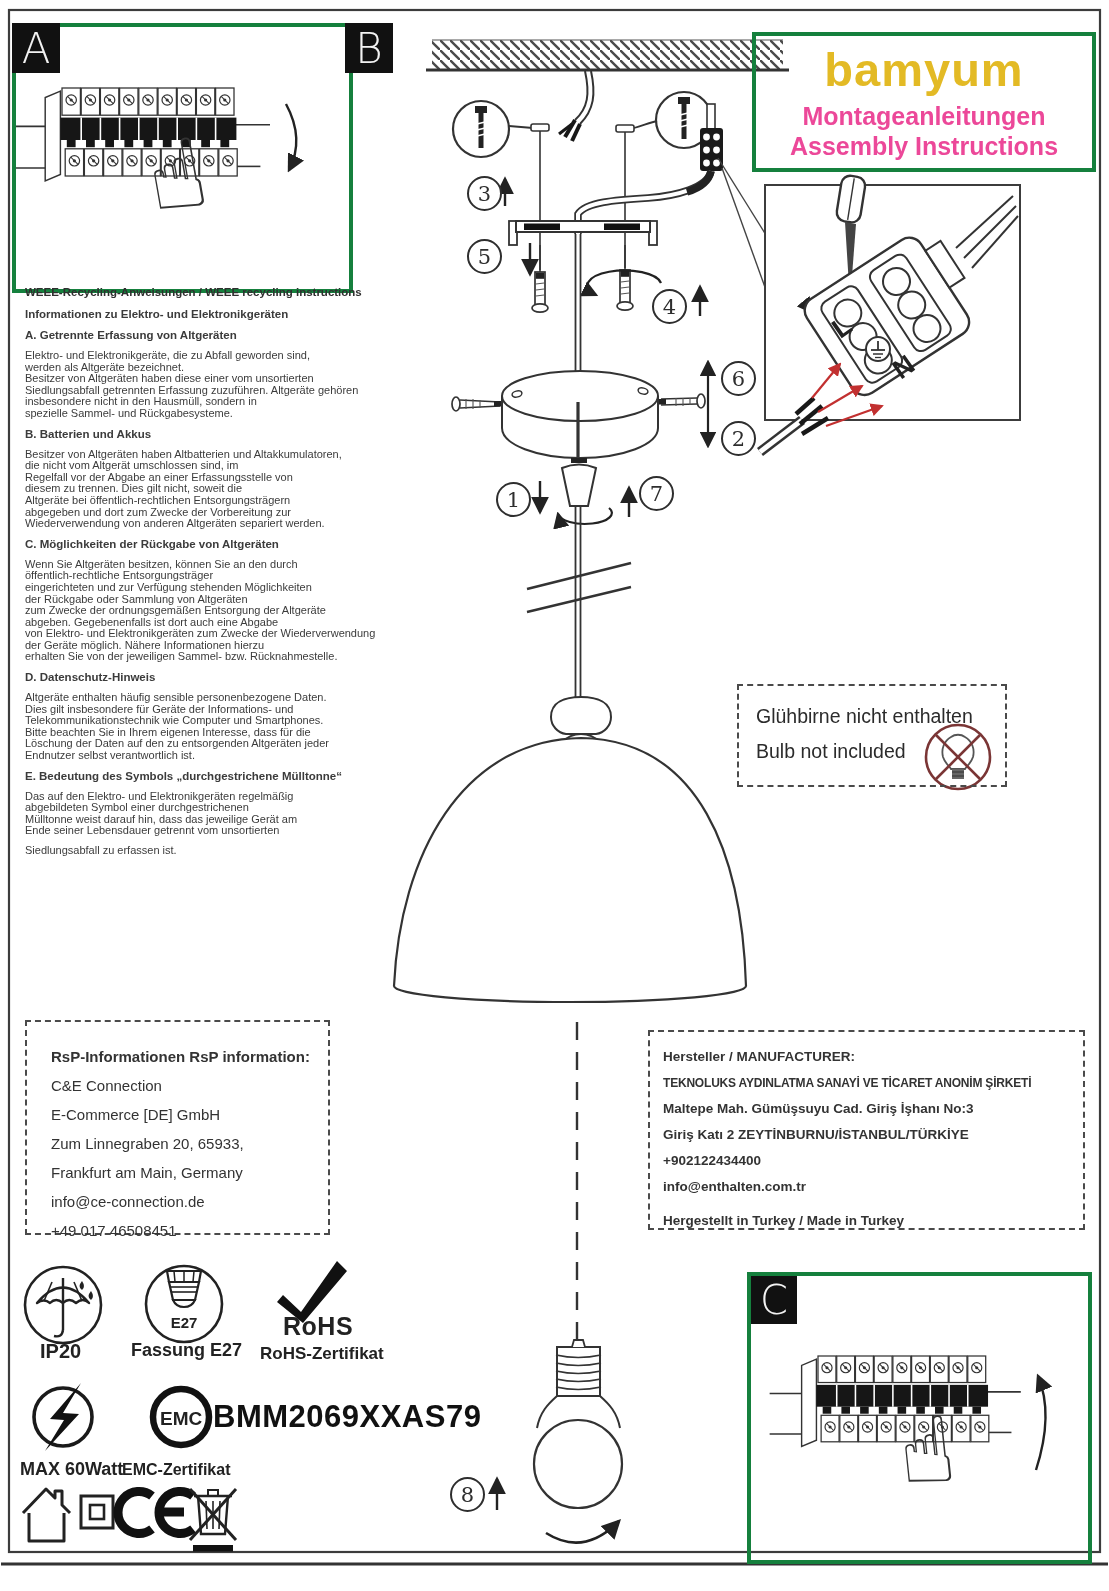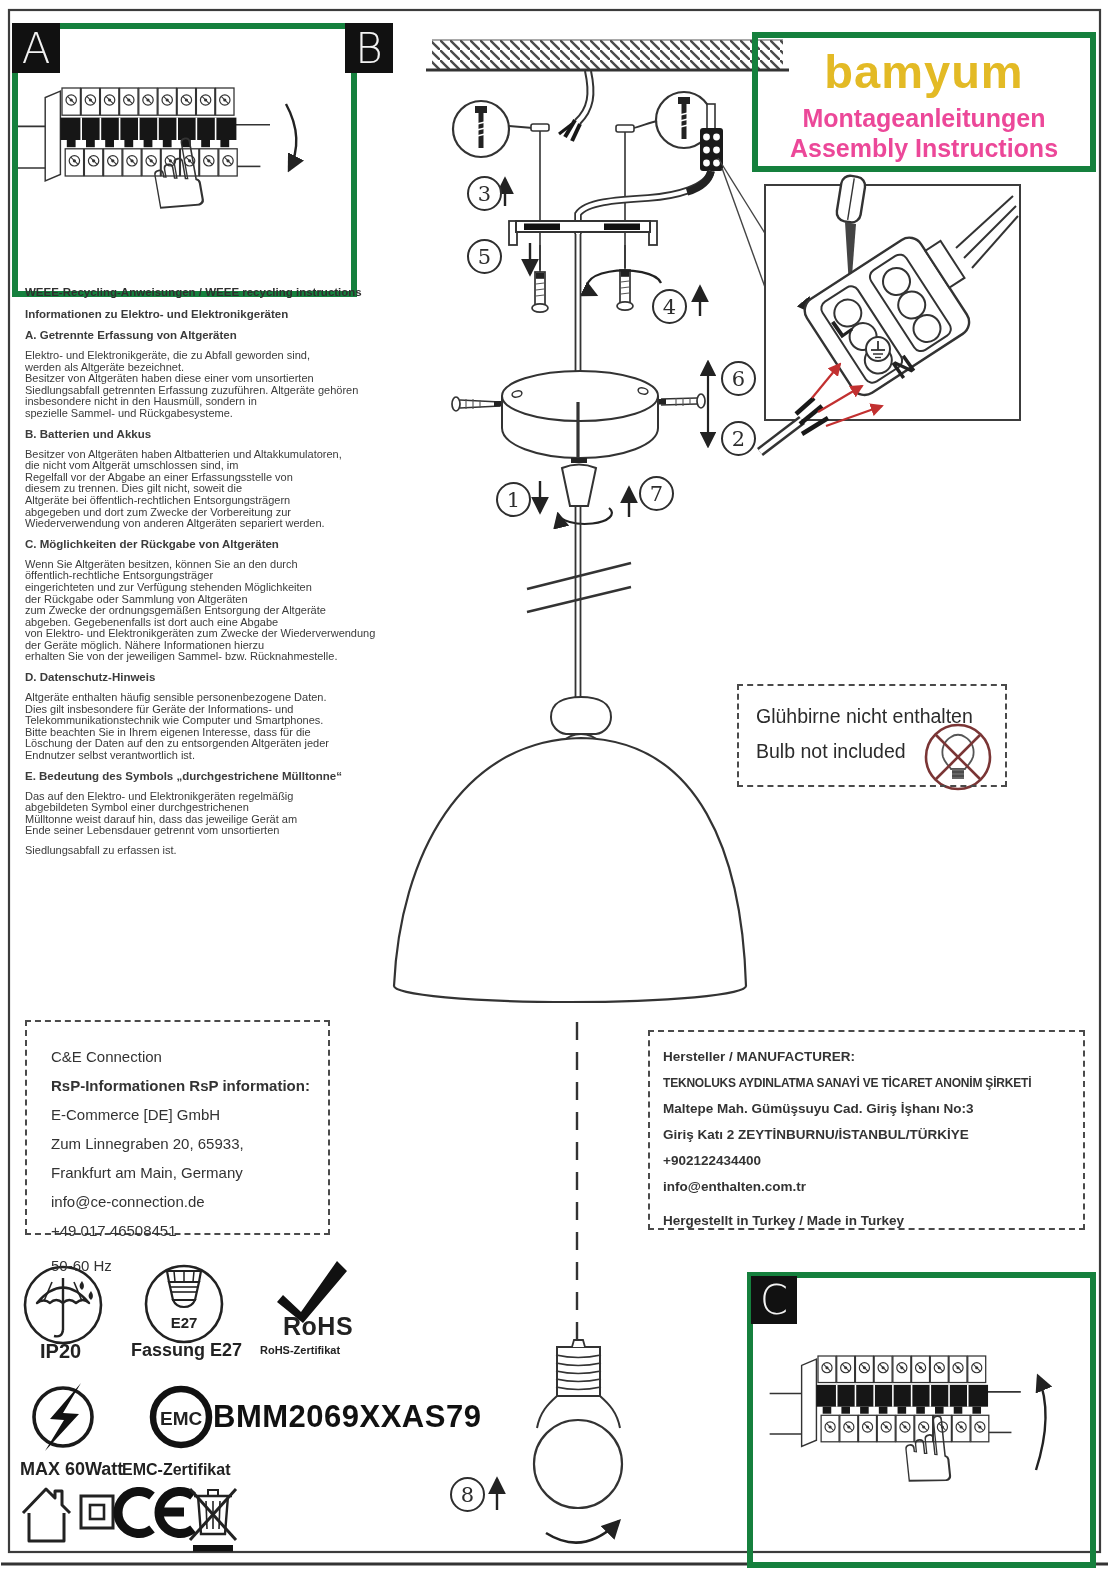--- a/index.html
+++ b/index.html
@@ -7,21 +7,21 @@
         font-family:"Liberation Sans",sans-serif;color:#2a2a2a;}
   .abs{position:absolute;}
   svg{display:block;}
   
   .weee{left:25px;top:286px;width:370px;font-size:11px;line-height:11.6px;color:#3b3b3b;}
   .weee .hd{font-weight:bold;font-size:11.5px;line-height:13px;margin:0 0 9px;color:#2f2f2f;}
   .weee .sh{font-weight:bold;font-size:11.5px;line-height:13px;margin:0 0 8px;}
   .weee .tt{font-weight:bold;font-size:11.5px;line-height:13px;margin:3px 0 8px;}
   .weee p{margin:0 0 8px;white-space:pre-line;}
   
-  .solidbox{border:6px solid #15803d;}
+  .solidbox{border:4px solid #15803d;}
   .dashbox{border:2.5px dashed #4a4a4a;}
   .seclabel{background:#111;color:#f2f2f2;display:flex;align-items:center;justify-content:center;
             font-family:"DejaVu Sans",sans-serif;font-weight:200;}
   
   .brand{color:#e3ba25;font-weight:bold;font-size:47px;letter-spacing:1px;
          font-family:"Liberation Sans",sans-serif;}
   .mtitle{font-weight:bold;font-size:25px;line-height:30px;color:#ec4899;text-align:center;}
   
   .stepnum{position:absolute;width:31px;height:31px;border:2px solid #2e2e2e;border-radius:50%;
            display:flex;align-items:center;justify-content:center;background:#fff;
@@ -462,45 +462,44 @@
 
   <div class="tilt" style="left:834px;top:312px;">L</div>
   <div class="tilt" style="left:894px;top:352px;">N</div>
 
   <div class="abs dashbox bulbbox">
     <div>Glühbirne nicht enthalten</div>
     <div>Bulb not included</div>
   </div>
 
   <div class="abs dashbox rsp">
+    <div style="font-weight:bold;">RsP-Informationen RsP information:</div>
     <div>C&amp;E Connection</div>
-    <div style="font-weight:bold;">RsP-Informationen RsP information:</div>
     <div>E-Commerce [DE] GmbH</div>
     <div>Zum Linnegraben 20, 65933,</div>
     <div>Frankfurt am Main, Germany</div>
     <div>info@ce-connection.de</div>
     <div>+49 017 46508451</div>
-    <div style="margin-top:6px;">50-60 Hz</div>
   </div>
 
   <div class="abs dashbox mfg">
     <div>Hersteller / MANUFACTURER:</div>
     <div class="long">TEKNOLUKS AYDINLATMA SANAYİ VE TİCARET ANONİM ŞİRKETİ</div>
     <div>Maltepe Mah. Gümüşsuyu Cad. Giriş İşhanı No:3</div>
     <div>Giriş Katı 2 ZEYTİNBURNU/İSTANBUL/TÜRKİYE</div>
     <div>+902122434400</div>
     <div>info@enthalten.com.tr</div>
     <div class="made">Hergestellt in Turkey / Made in Turkey</div>
   </div>
 
   <div class="iconlabel" style="left:40px;top:1340px;font-size:20px;">IP20</div>
   <div class="iconlabel" style="left:168px;top:1314px;font-size:15px;width:32px;text-align:center;">E27</div>
   <div class="iconlabel" style="left:131px;top:1340px;font-size:18px;">Fassung E27</div>
   <div class="iconlabel" style="left:283px;top:1312px;font-size:25px;letter-spacing:0.5px;">RoHS</div>
-  <div class="iconlabel" style="left:260px;top:1344px;font-size:11px;">RoHS-Zertifikat</div>
+  <div class="iconlabel" style="left:260px;top:1344px;font-size:17px;">RoHS-Zertifikat</div>
   <div class="iconlabel" style="left:20px;top:1459px;font-size:18px;">MAX 60Watt</div>
   <div class="iconlabel" style="left:160px;top:1408px;font-size:19px;width:42px;text-align:center;">EMC</div>
   <div class="iconlabel" style="left:213px;top:1399px;font-size:31px;letter-spacing:0.5px;color:#111;">BMM2069XXAS79</div>
   <div class="iconlabel" style="left:122px;top:1461px;font-size:16px;">EMC-Zertifikat</div>
 
   <div class="abs solidbox" style="left:747px;top:1272px;width:337px;height:284px;"></div>
   <div class="abs seclabel" style="left:751px;top:1276px;width:46px;height:48px;font-size:40px;">
     <span>C</span>
   </div>
 

